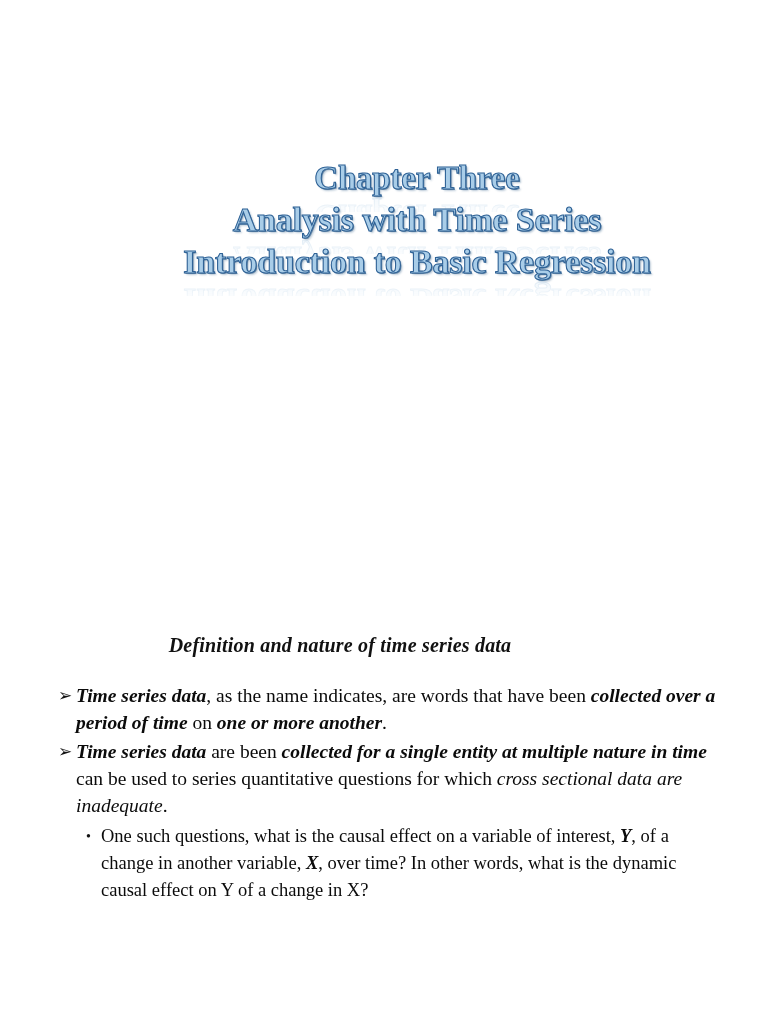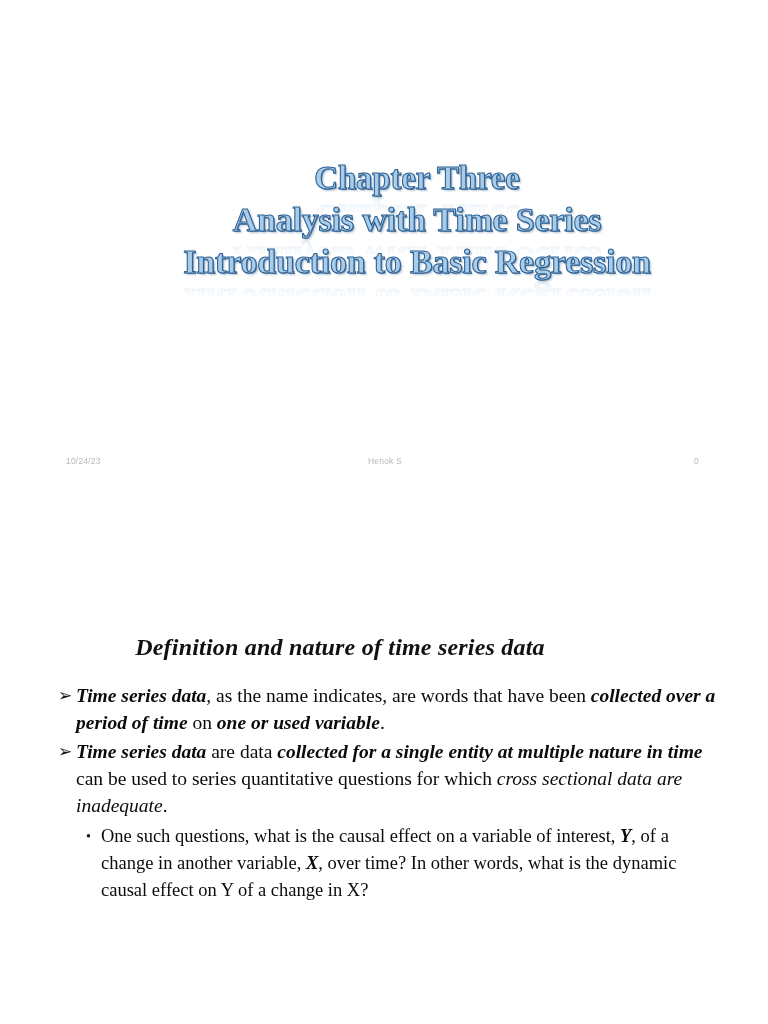--- a/index.html
+++ b/index.html
@@ -85,21 +85,21 @@
 
   .slide-heading {
     position: absolute;
     left: 0;
     top: 122px;
     width: 680px;
     text-align: center;
     font-family: "Liberation Serif", serif;
     font-weight: bold;
     font-style: italic;
-    font-size: 24px;
+    font-size: 20px;
     letter-spacing: 0.2px;
     color: #111111;
   }
 
   .body-block {
     position: absolute;
     left: 58px;
     top: 170px;
     width: 660px;
   }
@@ -183,45 +183,40 @@
 
     <div class="title-line-wrap">
       <div class="title-line line2">Introduction to Basic Regression</div>
       <div class="title-reflection">
         <div class="title-line line2">Introduction to Basic Regression</div>
       </div>
     </div>
 
   </div>
 
-  <div class="footer" id="footer-one">
-    <span class="f-date">10/24/23</span>
-    <span class="f-author">Henok S</span>
-    <span class="f-page">0</span>
-  </div>
 
 </section>
 
 <section class="page" id="slide-two">
 
   <div class="slide-heading">Definition and nature of time series data</div>
 
   <div class="body-block">
 
     <div class="bullet">
       <span class="marker">➢</span>
       <span class="btext">
-        <span class="bi">Time series data</span><span>, as the name indicates, are words that have been </span><span class="bi">collected over a period of time</span><span> on </span><span class="bi">one or used variable</span><span>.</span>
+        <span class="bi">Time series data</span><span>, as the name indicates, are words that have been </span><span class="bi">collected over a period of time</span><span> on </span><span class="bi">one or more another</span><span>.</span>
       </span>
     </div>
 
     <div class="bullet">
       <span class="marker">➢</span>
       <span class="btext">
-        <span class="bi">Time series data</span><span> are data </span><span class="bi">collected for a single entity at multiple nature in time</span><span> can be used to series quantitative questions for which </span><span class="it">cross sectional data are inadequate</span><span>.</span>
+        <span class="bi">Time series data</span><span> are been </span><span class="bi">collected for a single entity at multiple nature in time</span><span> can be used to series quantitative questions for which </span><span class="it">cross sectional data are inadequate</span><span>.</span>
       </span>
     </div>
 
     <div class="subbullet">
       <span class="marker">•</span>
       <span class="btext">
         <span>One such questions, what is the causal effect on a variable of interest, </span><span class="bi">Y</span><span>, of a change in another variable, </span><span class="bi">X</span><span>, over time? In other words, what is the dynamic causal effect on Y of a change in X?</span>
       </span>
     </div>
 

